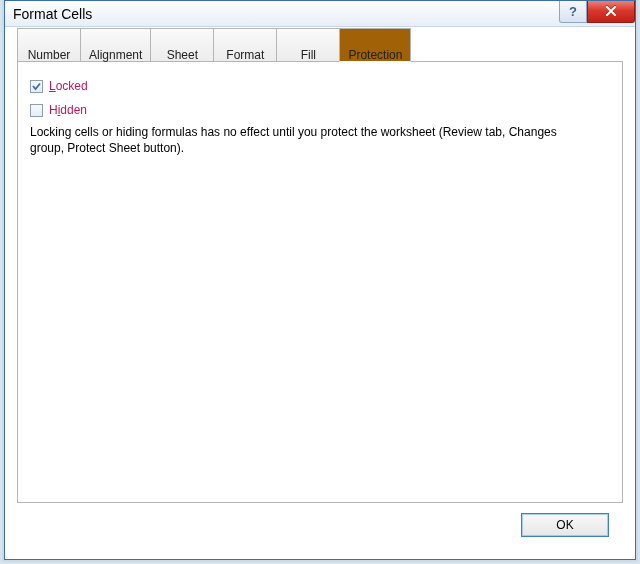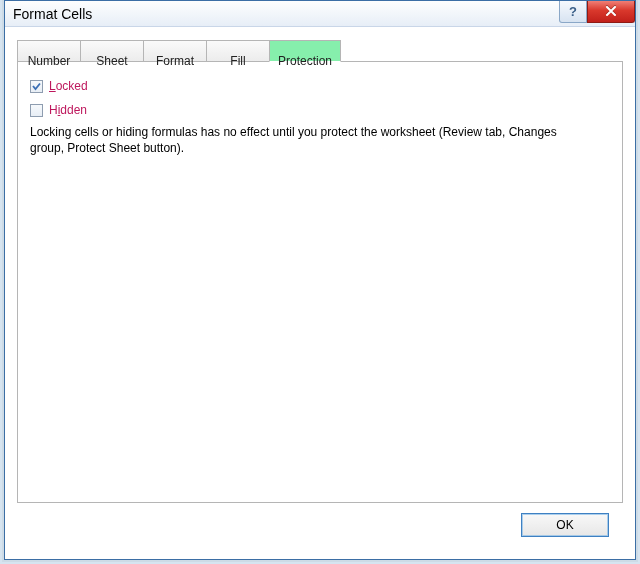--- a/index.html
+++ b/index.html
@@ -84,33 +84,33 @@
   .tabstrip {
     display: flex;
     align-items: flex-end;
     height: 23px;
     position: relative;
     z-index: 2;
   }
   .tab {
     height: 22px;
     line-height: 21px;
-    padding: 10px 8px;
+    padding: 16px 8px;
     min-width: 64px;
     text-align: center;
     background: linear-gradient(#fafafa, #ececec);
     border: 1px solid #b5b5b5;
     border-bottom: 1px solid #b5b5b5;
     margin-right: -1px;
     font-size: 12px;
     color: #222;
     cursor: default;
   }
   .tab.active {
-    background: #86efac;
+    background: #a16207;
     border-bottom: 1px solid #fff;
     position: relative;
     z-index: 3;
   }
   .tabpanel {
     border: 1px solid #b5b5b5;
     background: #fff;
     width: 606px;
     height: 442px;
     margin-top: -1px;
@@ -195,20 +195,21 @@
         <svg width="12" height="11" viewBox="0 0 12 11">
           <path d="M2 1 L10 9 M10 1 L2 9" stroke="#fff" stroke-width="2" stroke-linecap="round"></path>
         </svg>
       </div>
     </div>
   </div>
 
   <div class="dialog-body">
     <div class="tabstrip">
       <div class="tab"><span>Number</span></div>
+      <div class="tab"><span>Alignment</span></div>
       <div class="tab"><span>Sheet</span></div>
       <div class="tab"><span>Format</span></div>
       <div class="tab"><span>Fill</span></div>
       <div class="tab active"><span>Protection</span></div>
     </div>
 
     <div class="tabpanel">
       <div class="chkrow">
         <div class="chkbox">
           <svg width="11" height="11" viewBox="0 0 11 11">

